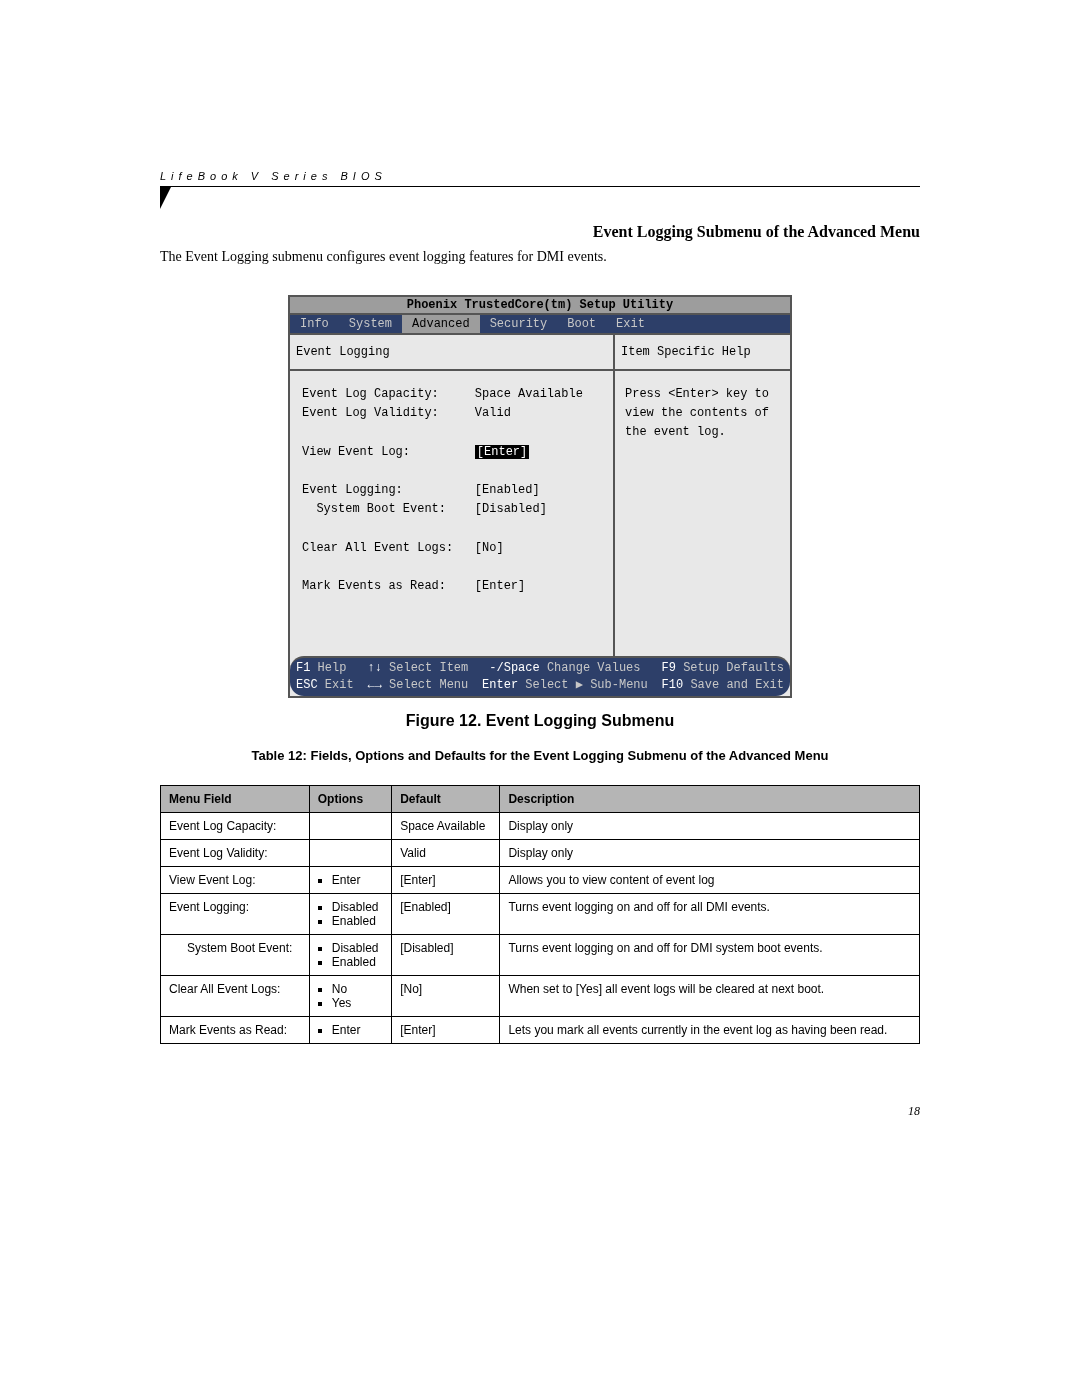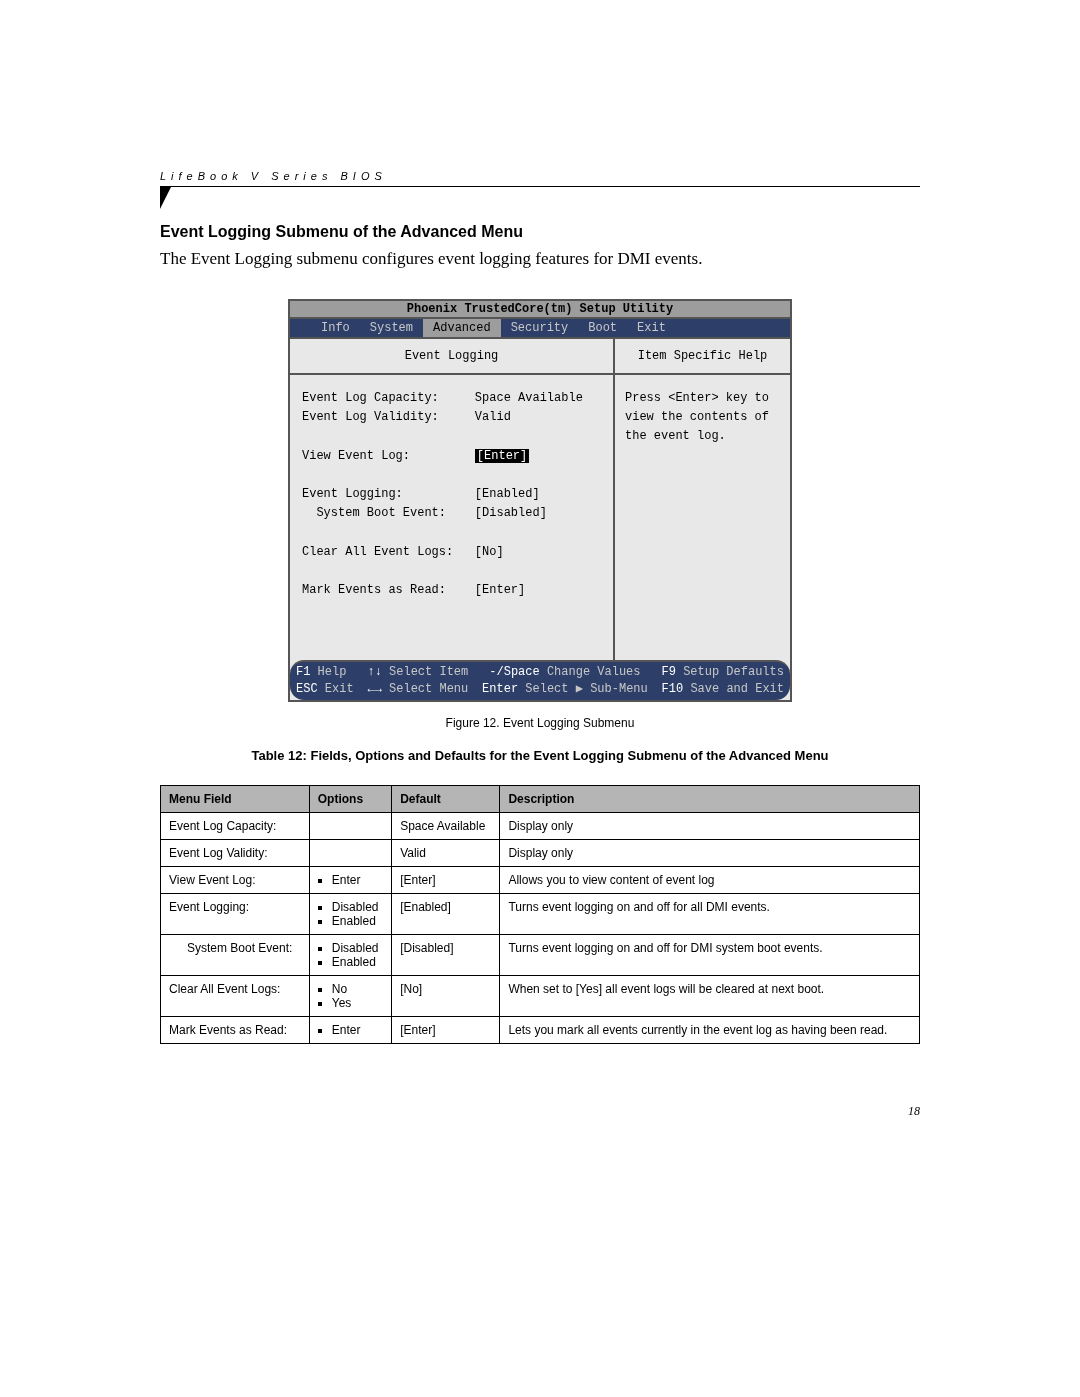--- a/index.html
+++ b/index.html
@@ -25,28 +25,29 @@
     margin-bottom: 0;
   }
   .header-flag {
     width: 0;
     height: 0;
     border-top: 22px solid #000;
     border-right: 11px solid transparent;
     margin-bottom: 14px;
   }
   .section-title {
-    font-family: Liberation Sans, sans-serif;
+    font-family: Liberation Serif, serif;
     font-weight: bold;
     font-size: 16px;
     margin: 0 0 8px 0;
+    text-align: right;
   }
   .section-intro {
     font-family: Georgia, serif;
-    font-size: 17px;
+    font-size: 14px;
     margin-bottom: 30px;
   }
 
   
   .bios {
     width: 500px;
     margin: 0 auto 14px auto;
     border: 2px solid #555;
     font-family: "Courier New", monospace;
     font-size: 12px;
@@ -58,41 +59,39 @@
     background: #9d9d9d;
     padding: 1px 0;
     font-weight: bold;
     border-bottom: 2px solid #555;
   }
   .bios-tabs {
     display: flex;
     background: #2d3f69;
     color: #c7c7c7;
     border-bottom: 2px solid #555;
-    padding-left: 21px;
   }
   .bios-tab {
     padding: 2px 10px;
   }
   .bios-tab.active {
     background: #9d9d9d;
     color: #000000;
   }
   .bios-body {
     display: flex;
   }
   .bios-main {
     flex: 1;
     border-right: 2px solid #555;
   }
   .bios-help {
     width: 175px;
   }
   .bios-pane-title {
-    text-align: center;
     padding: 10px 6px;
     border-bottom: 2px solid #555;
   }
   .bios-content {
     padding: 14px 12px 60px 12px;
     white-space: pre;
     line-height: 1.6;
     min-height: 190px;
   }
   .bios-help-content {
@@ -113,22 +112,22 @@
     border-top: 2px solid #555;
     line-height: 1.4;
     border-radius: 14px;
   }
   .bios-footer .fk { color: #fff; }
   .bios-footer-row { display: flex; justify-content: space-between; }
 
   .fig-caption {
     text-align: center;
     font-family: Arial, sans-serif;
-    font-weight: normal;
-    font-size: 12px;
+    font-weight: bold;
+    font-size: 16px;
     margin-bottom: 18px;
   }
   .table-caption {
     text-align: center;
     font-family: Arial, sans-serif;
     font-weight: bold;
     font-size: 13px;
     margin-bottom: 22px;
   }
 

